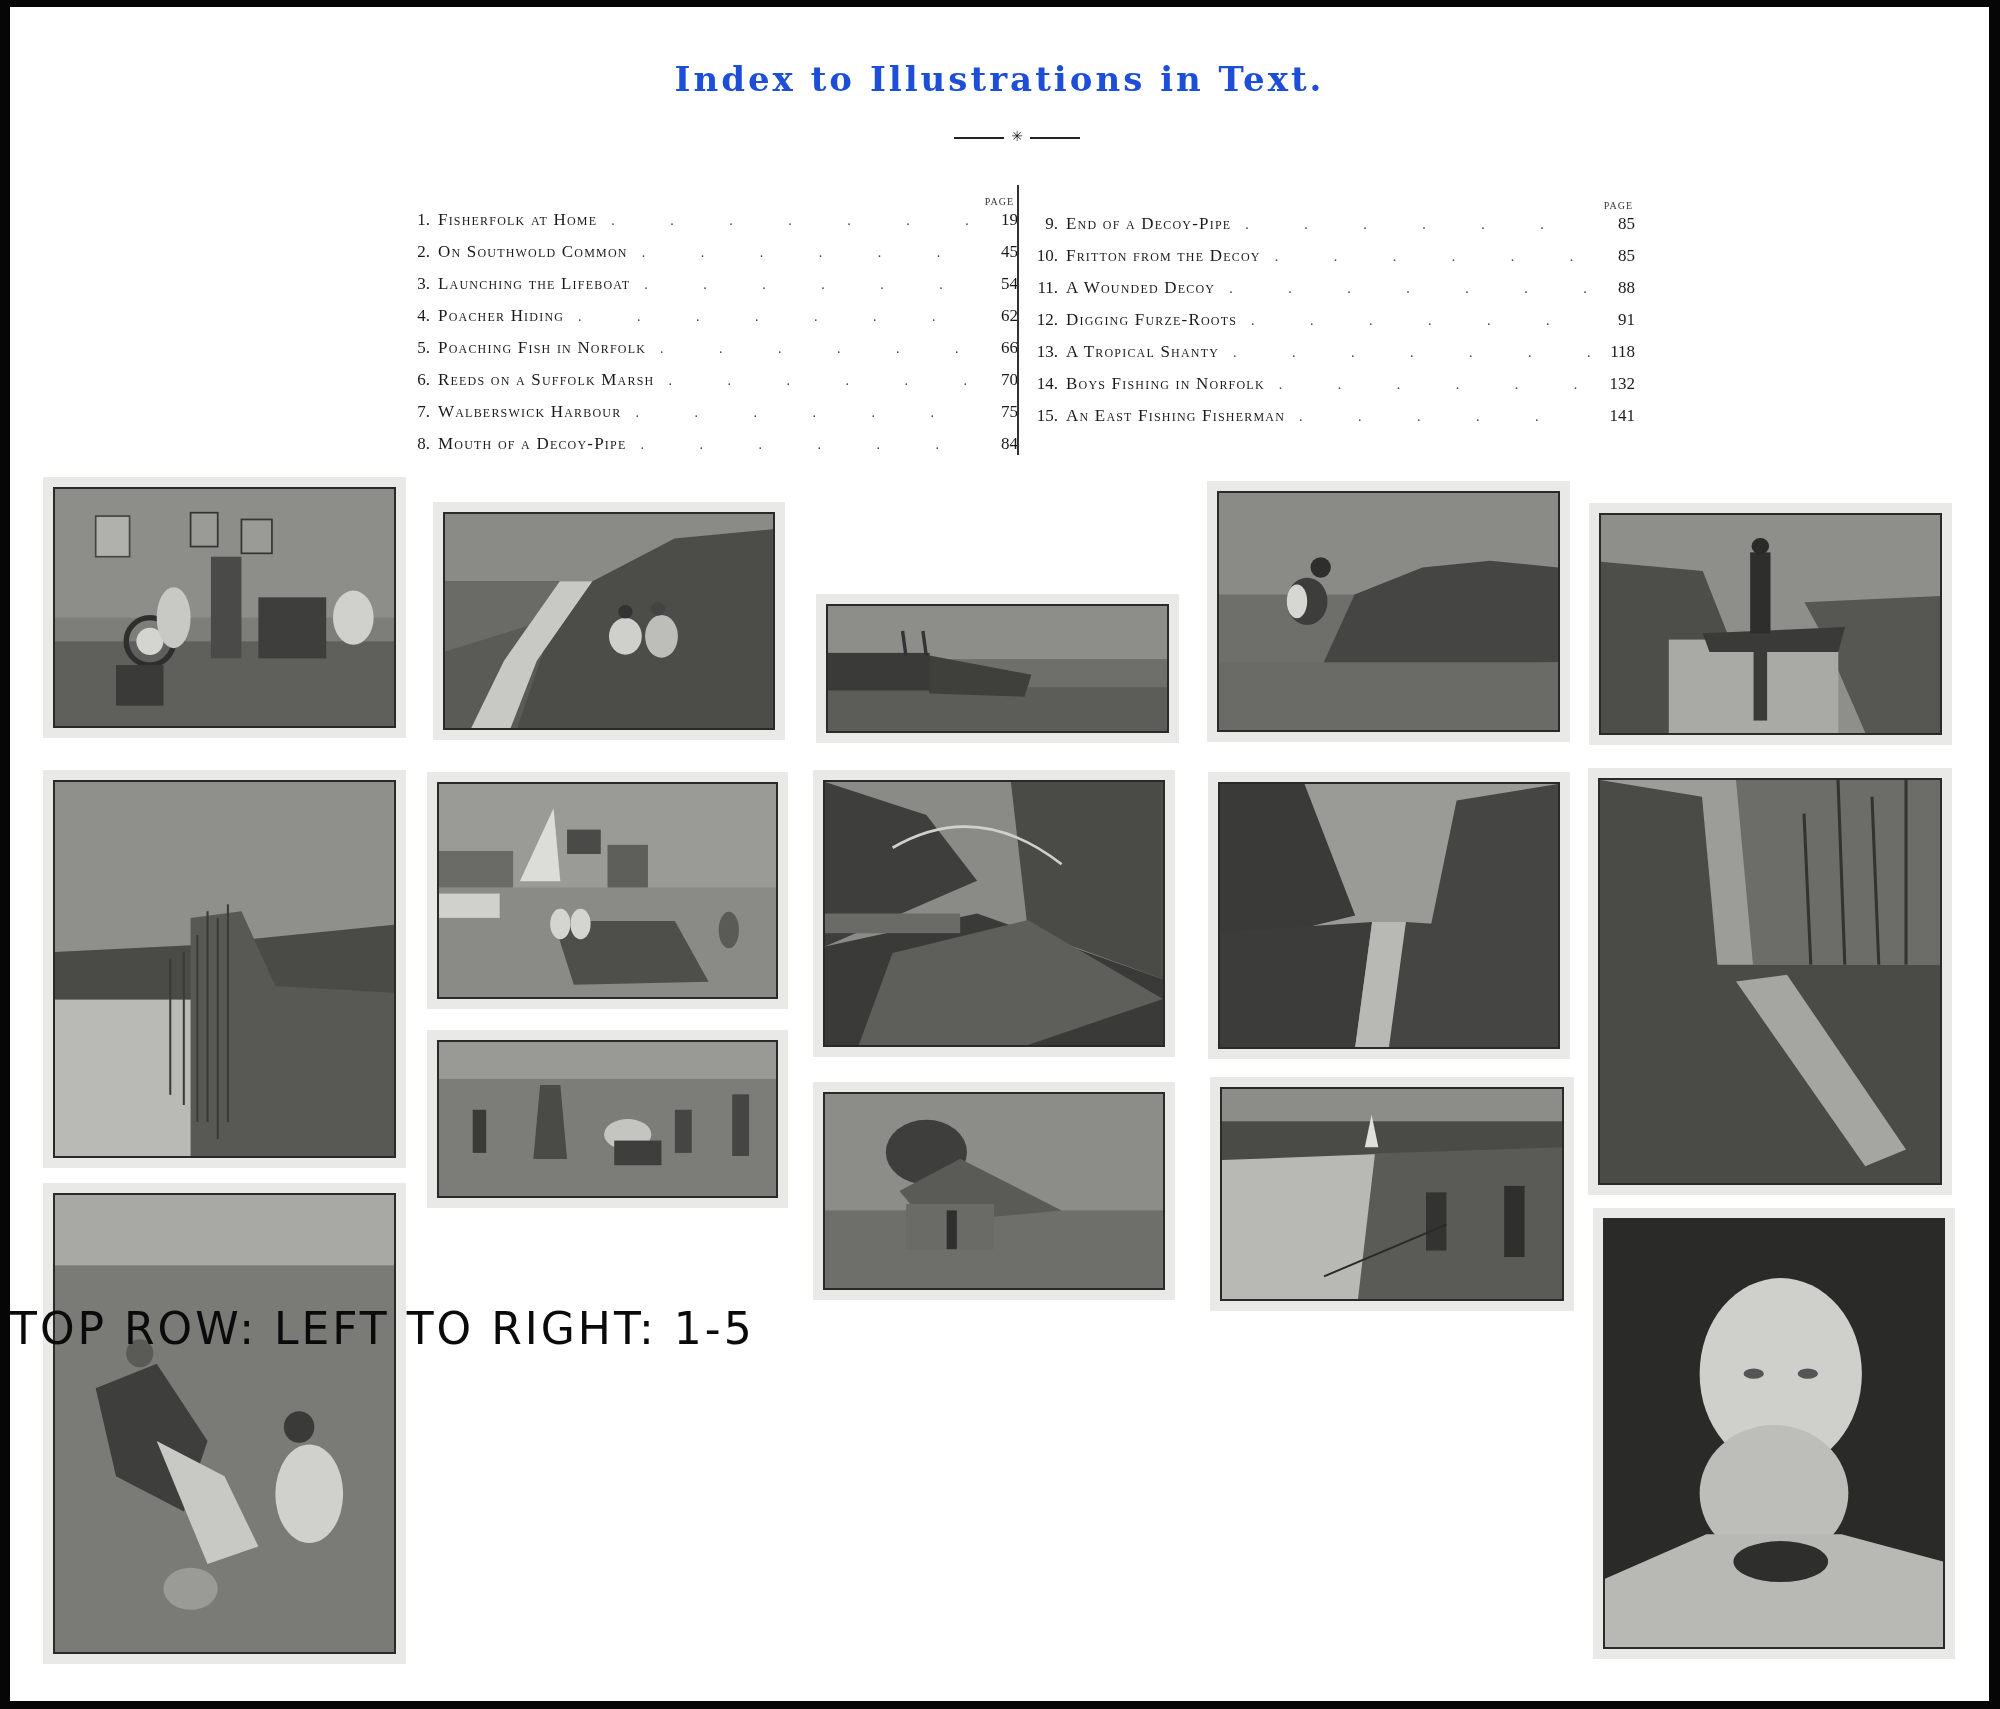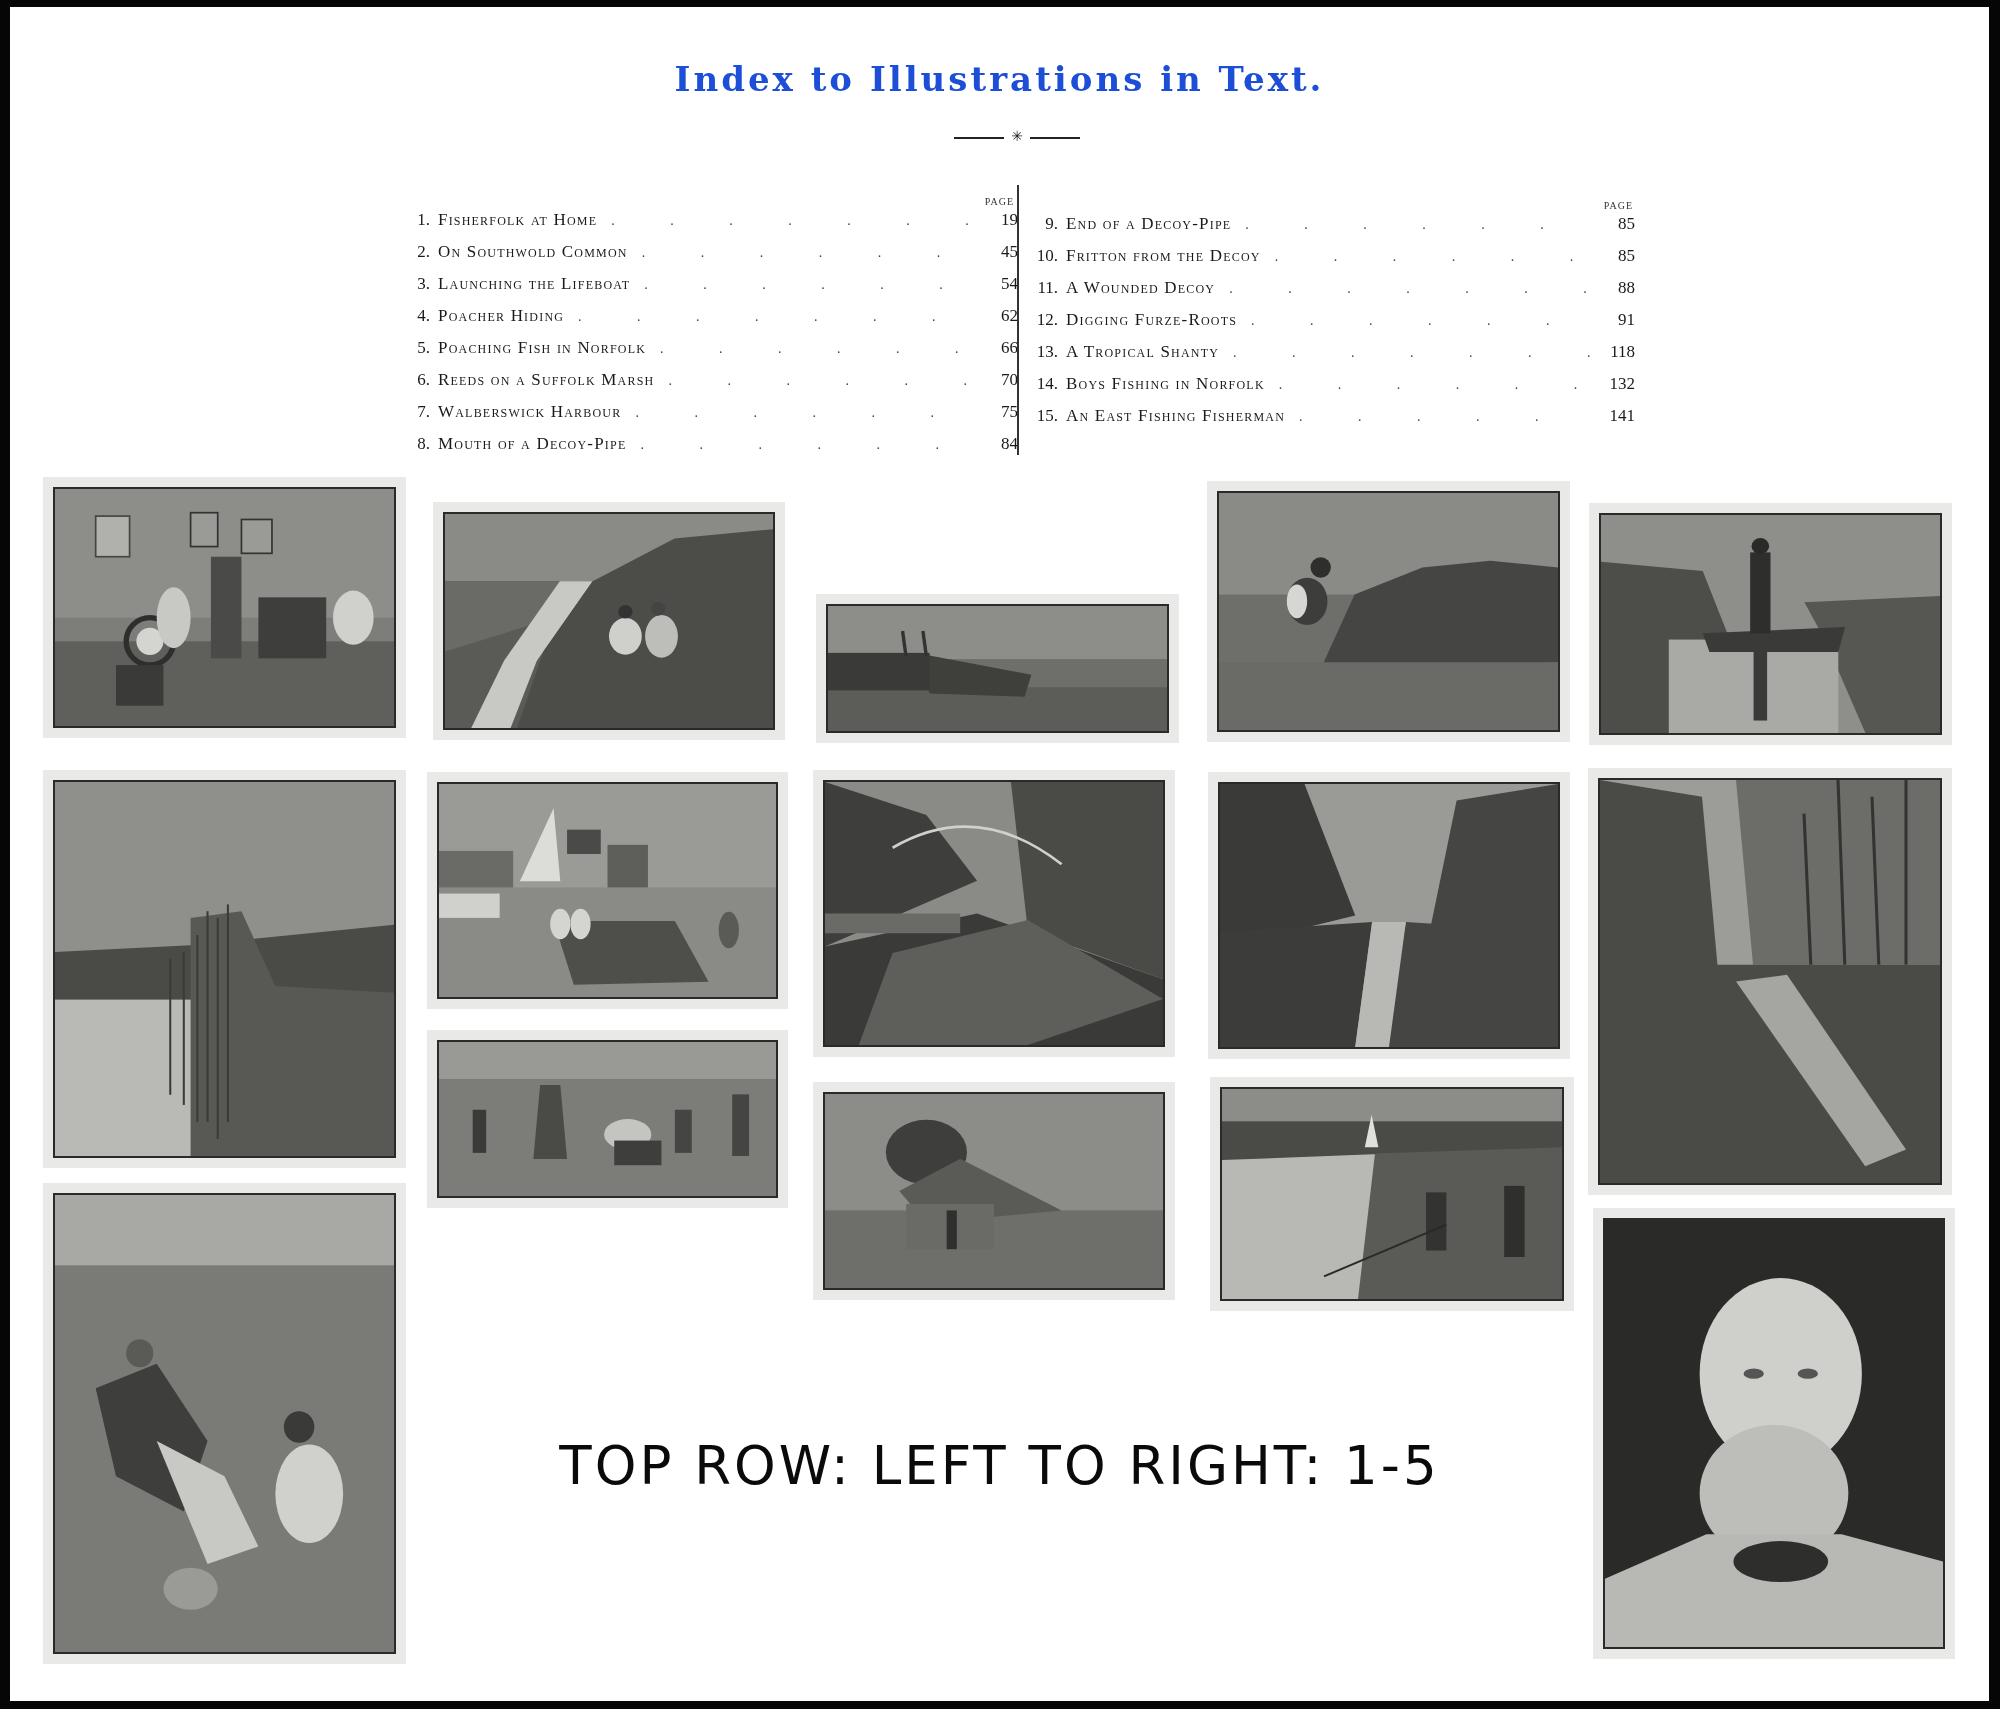--- a/index.html
+++ b/index.html
@@ -35,22 +35,22 @@
   .entry .pg { width: 40px; text-align: right; flex: none; }
 
   .frame { position: absolute; background: #e9e9e7; }
   .frame .art {
     position: absolute; left: 10px; top: 10px; right: 10px; bottom: 10px;
     border: 2px solid #2a2a2a; overflow: hidden;
   }
   .frame .art svg { display: block; width: 100%; height: 100%; }
 
   .legend {
-    position: absolute; left: 0; width: 1979px; top: 1425px; text-align: center;
-    font-family: "DejaVu Sans", sans-serif; font-size: 53px; line-height: 68px;
+    position: absolute; left: 0; width: 1979px; top: 1288px; 
+    font-family: "DejaVu Sans", sans-serif; font-size: 44px; line-height: 68px;
     letter-spacing: 3px; color: #0a0a0a; font-variant: small-caps; text-transform: uppercase;
   }
   .legend div { height: 68px; }
 </style>
 </head>
 <body>
 
 <div class="page">
 
   <div class="title">Index to Illustrations in Text.</div>

